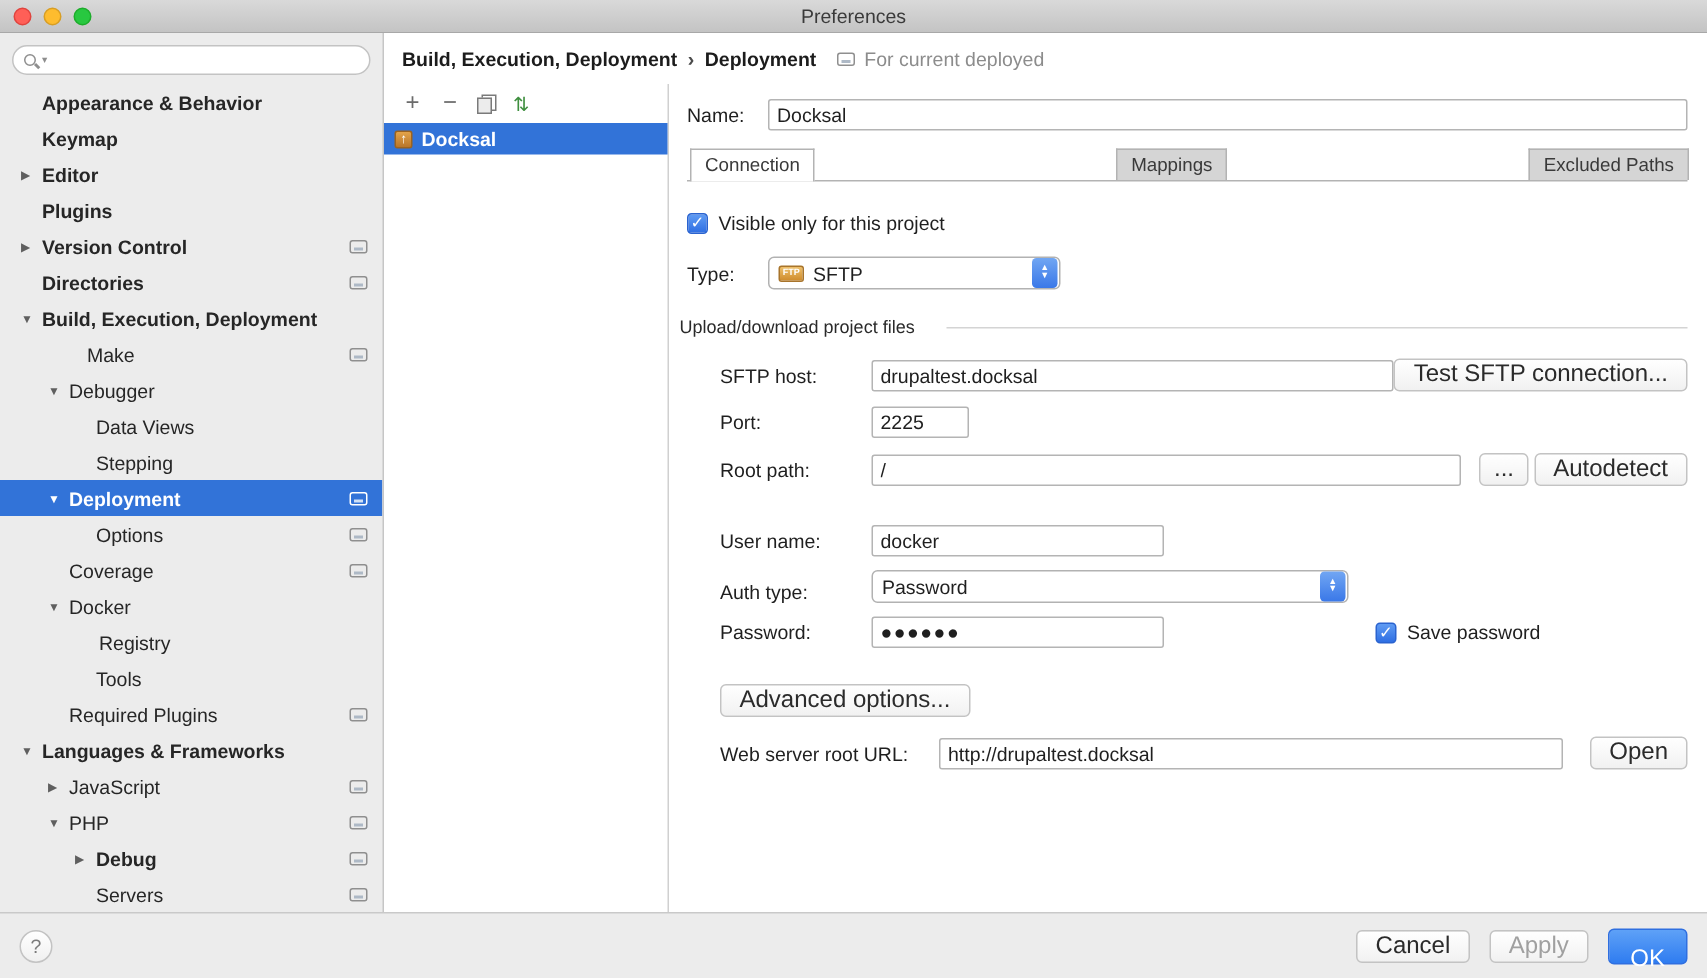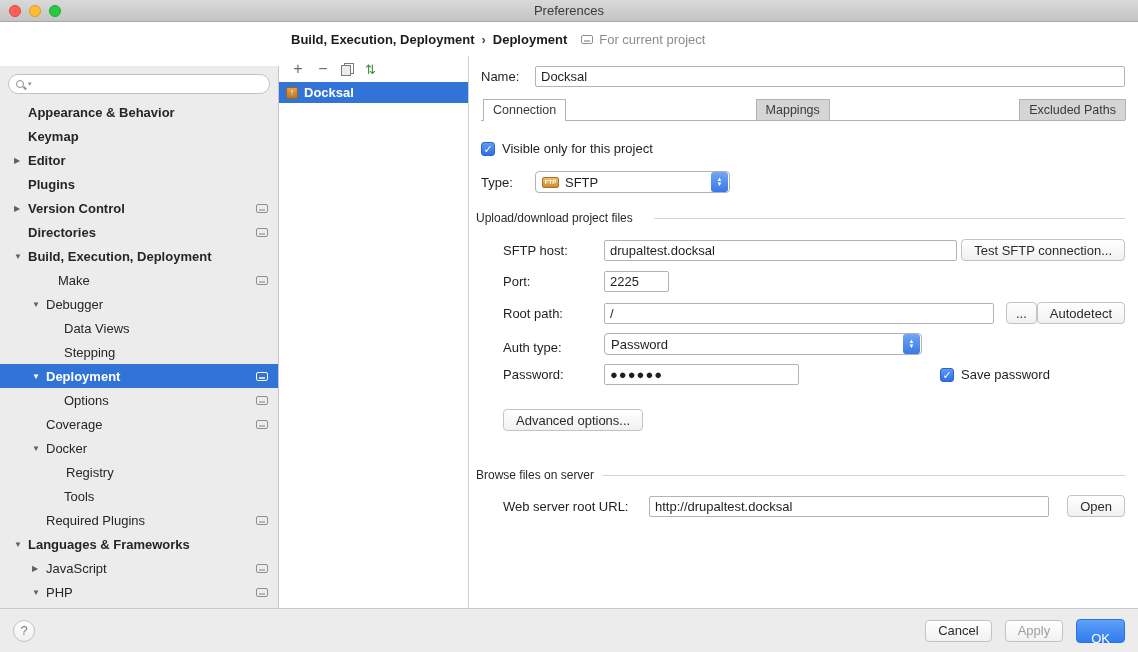--- a/index.html
+++ b/index.html
@@ -17,22 +17,22 @@
   .light { width:12px; height:12px; border-radius:50%; display:inline-block; }
   .light.red { background:#ff5f57; border:1px solid #e0443e; }
   .light.yellow { background:#febc2e; border:1px solid #d89e24; }
   .light.green { background:#28c840; border:1px solid #1dad2b; }
   .win-title { flex:1; text-align:center; color:#3a3a3a; font-size:13px; }
 
   
   .main { flex:1; display:flex; min-height:0; }
 
   
-  .sidebar { width:279px; flex:none; background:#ececec; border-right:1px solid #c6c6c6;
-    display:flex; flex-direction:column; overflow:hidden;margin-top:44px; }
+  .sidebar { width:256px; flex:none; background:#ececec; border-right:1px solid #c6c6c6;
+    display:flex; flex-direction:column; overflow:hidden; }
   .searchbox { margin:8px 8px 6px 8px; height:20px; flex:none; background:#fff;
     border:1px solid #c3c3c3; border-radius:10px; display:flex; align-items:center;
     padding:0 6px; gap:2px; }
   .mag { width:11px; height:11px; position:relative; flex:none; }
   .mag::before { content:''; position:absolute; left:1px; top:1px; width:6px; height:6px;
     border:1.5px solid #8e8e8e; border-radius:50%; }
   .mag::after { content:''; position:absolute; left:7.5px; top:8px; width:3.5px; height:1.5px;
     background:#8e8e8e; transform:rotate(45deg); }
   .mag-caret { font-size:7px; color:#8e8e8e; flex:none; margin-right:2px; }
   .searchbox input { border:none; outline:none; flex:1; font-size:12px; background:transparent; min-width:0; }
@@ -132,21 +132,21 @@
   .row-pass { margin-top:9px; }
   .row-pass .field { width:195px; letter-spacing:1px; }
   .save-pass { display:flex; align-items:center; gap:7px; margin-left:141px; }
   .row-adv { margin-top:24px; }
   .row-webroot { margin-top:13px; }
   .row-webroot .lbl { width:146px; }
   .row-webroot .field { flex:1; }
   .row-webroot .btn { margin-left:18px; }
 
   .btn { height:22px; padding:0 12px; border:1px solid #c3c3c3; border-radius:4px;
-    background:linear-gradient(#ffffff,#f1f1f1); font-size:13px; color:#2b2b2b;
+    background:linear-gradient(#ffffff,#f1f1f1); font-size:16px; color:#2b2b2b;
     font-family:inherit; white-space:nowrap; }
   .btn-ellipsis { padding:0 9px; }
   .ml-auto { margin-left:auto; }
   .gap12 { margin-left:12px; }
 
   
   .footer { height:44px; flex:none; background:#ececec; border-top:1px solid #c9c9c9;
     display:flex; align-items:center; padding:0 13px; }
   .help-btn { width:22px; height:22px; border-radius:50%; background:linear-gradient(#fff,#f0f0f0);
     border:1px solid #c3c3c3; color:#7a7a7a; text-align:center; line-height:20px; font-size:13px; }
@@ -283,21 +283,21 @@
         </div>
     </div>
 
     <div class="content">
       <div class="breadcrumb-row">
         <span class="crumb">Build, Execution, Deployment</span>
         <span class="crumb-sep">›</span>
         <span class="crumb">Deployment</span>
         <span class="scope">
           <span class="shared-icon"></span>
-          <span>For current project</span>
+          <span>For current deployed</span>
         </span>
       </div>
 
       <div class="cols">
         <div class="server-col">
           <div class="toolbar">
             <span class="tb-glyph">+</span>
             <span class="tb-glyph">−</span>
             <span class="copy-icon"></span>
             <span class="sync-glyph">⇅</span>
@@ -357,20 +357,24 @@
             <input class="field" value="2225" style="">
           </div>
 
           <div class="frow row-root indent">
             <span class="lbl">Root path:</span>
             <input class="field" value="/" style="">
             <button class="btn btn-ellipsis gap12">...</button>
             <button class="btn ml-auto">Autodetect</button>
           </div>
 
+          <div class="frow row-user indent">
+            <span class="lbl">User name:</span>
+            <input class="field" value="docker" style="">
+          </div>
 
           <div class="frow row-auth indent">
             <span class="lbl">Auth type:</span>
             <div class="combo combo-auth">
               <span class="combo-text">Password</span>
               <span class="stepper">
                   <span>▲</span>
                   <span>▼</span>
                 </span>
             </div>
@@ -382,24 +386,20 @@
             <span class="save-pass">
               <span class="cb">✓</span>
               <span>Save password</span>
             </span>
           </div>
 
           <div class="frow row-adv indent">
             <button class="btn">Advanced options...</button>
           </div>
 
-          <div class="section section-browse">
-            <span class="s-label">Browse files on server</span>
-            <span class="s-line"></span>
-          </div>
 
           <div class="frow row-webroot indent">
             <span class="lbl">Web server root URL:</span>
             <input class="field" value="http://drupaltest.docksal" style="">
             <button class="btn">Open</button>
           </div>
 
         </div>
       </div>
     </div>

